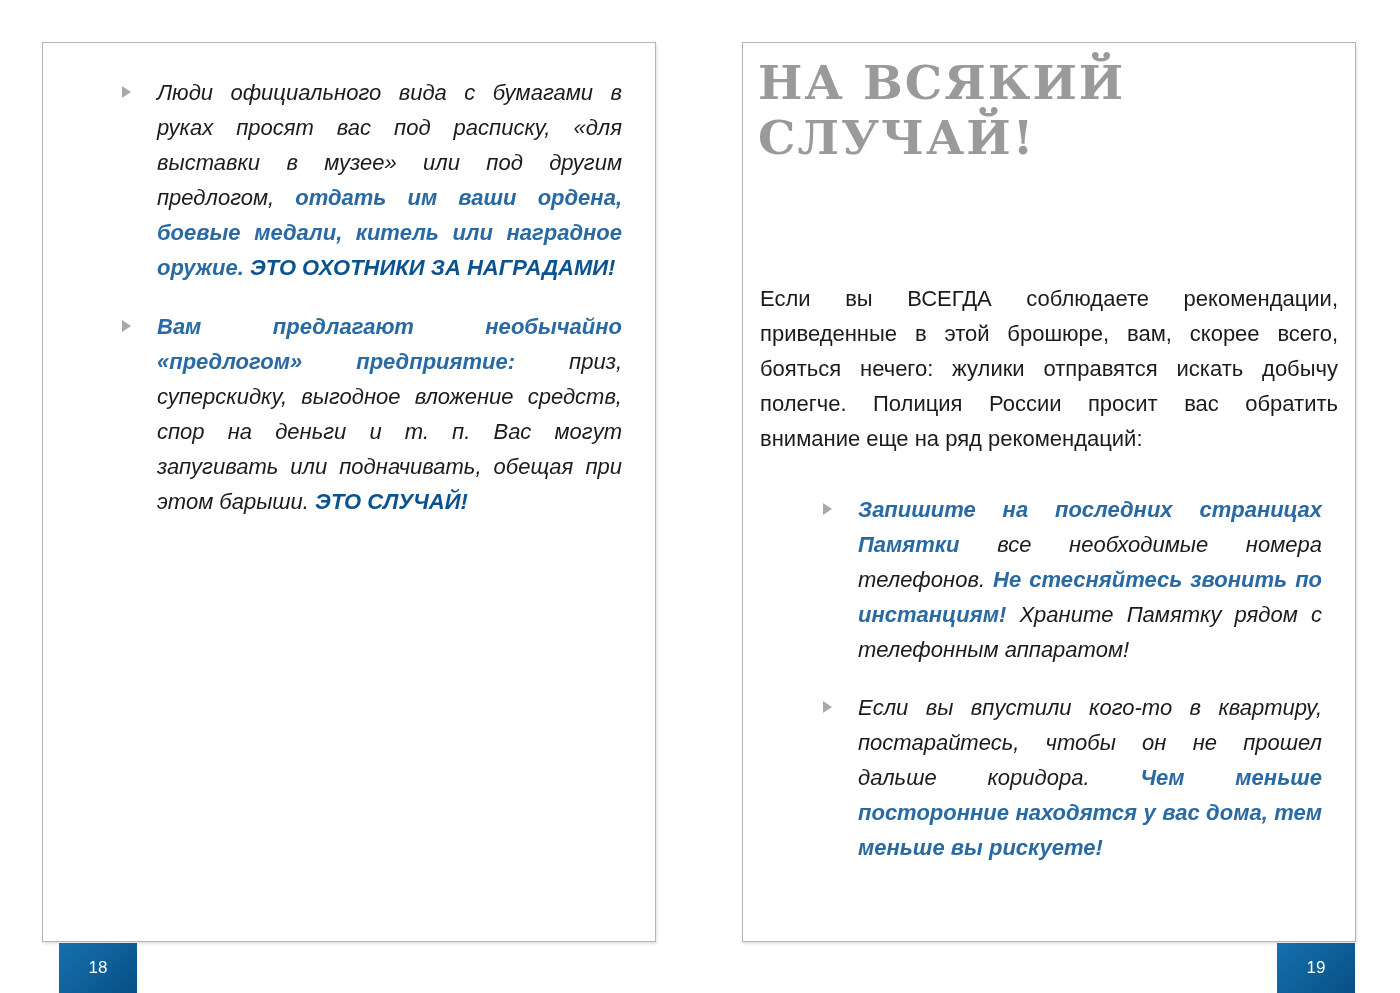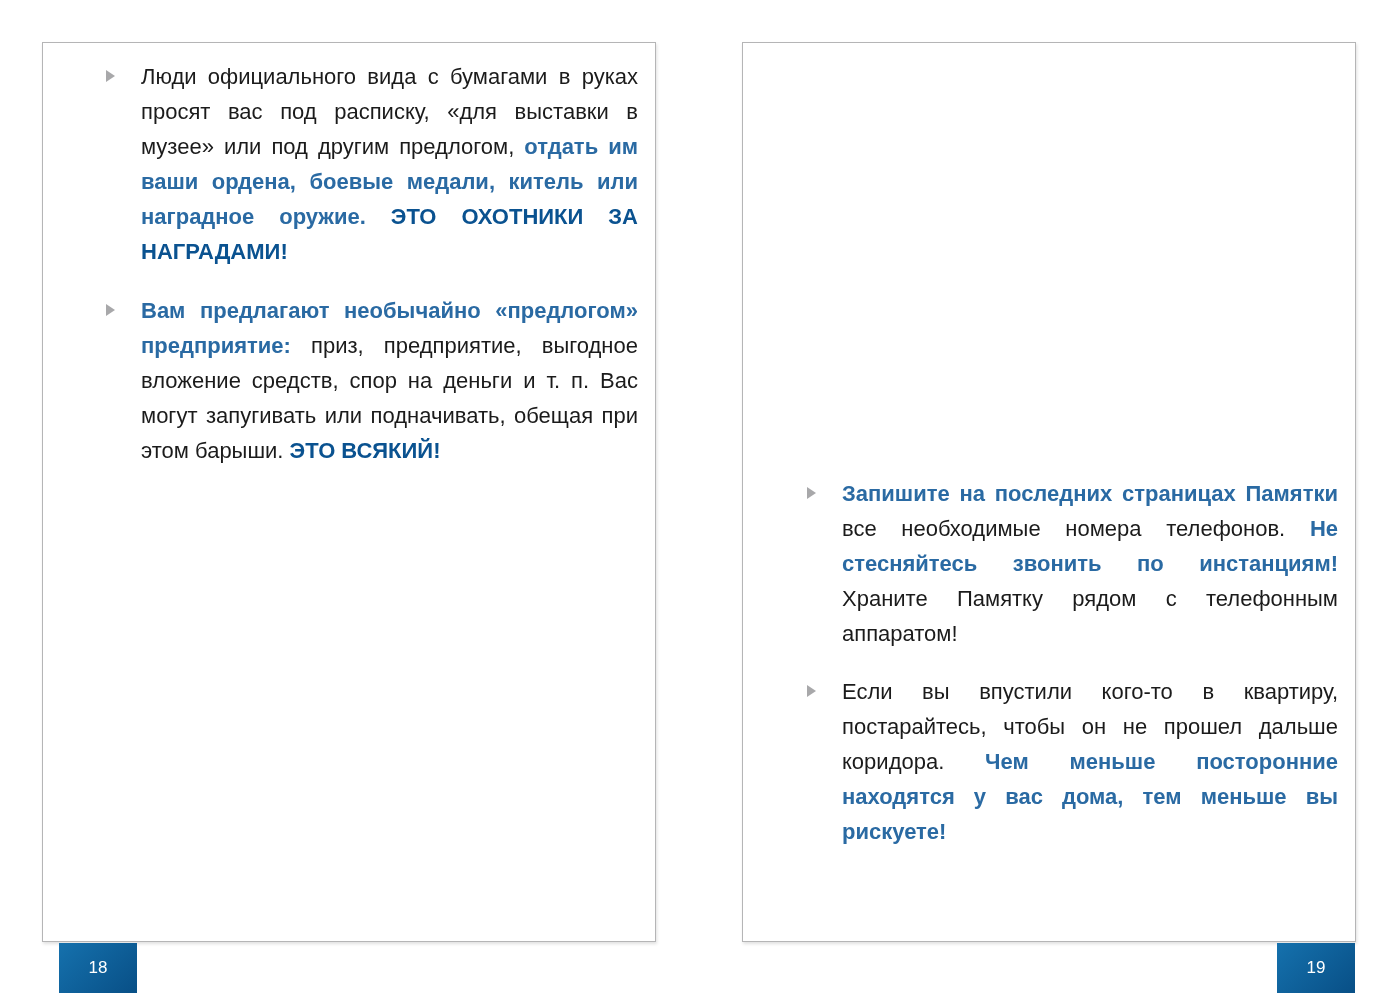--- a/index.html
+++ b/index.html
@@ -21,22 +21,23 @@
     border: 1px solid var(--border-gray, #b5b5b6);
     box-shadow: 1px 2px 3px rgba(0,0,0,0.12);
     box-sizing: border-box;
   }
   .page-left  { left: 42px; }
   .page-right { left: 742px; }
 
   .bullet-list {
     position: absolute;
     list-style: none;
-    margin: 0;
+    margin: 16px;
     padding: 0;
+    font-style: italic;
   }
   .left-list  { top: 16px;  left: 63px; right: 17px; }
   .right-list { top: 433px; left: 64px; right: 17px; }
 
   .bullet {
     position: relative;
     padding-left: 35px;
     margin-bottom: 24px;
   }
   .right-list .bullet { margin-bottom: 23px; }
@@ -109,26 +110,28 @@
 <div class="canvas">
 
   <section class="page page-left">
     <ul class="bullet-list left-list">
       <li class="bullet">
         <span class="tri"></span>
         <p class="body-text"><span class="run-normal">Люди официального вида с бумагами в руках просят вас под расписку, «для выставки в музее» или под другим предлогом, </span><span class="run-blue">отдать им ваши ордена, боевые медали, китель или наградное оружие.</span><span class="run-normal"> </span><span class="run-blue-bold">ЭТО ОХОТНИКИ ЗА НАГРАДАМИ!</span></p>
       </li>
       <li class="bullet">
         <span class="tri"></span>
-        <p class="body-text"><span class="run-blue">Вам предлагают необычайно «предлогом» предприятие:</span><span class="run-normal"> приз, предприятие, выгодное вложение средств, спор на деньги и т. п. Вас могут запугивать или подначивать, обещая при этом барыши. </span><span class="run-blue-bold">ЭТО ВСЯКИЙ!</span></p>
+        <p class="body-text"><span class="run-blue">Вам предлагают необычайно «предлогом» предприятие:</span><span class="run-normal"> приз, суперскидку, выгодное вложение средств, спор на деньги и т. п. Вас могут запугивать или подначивать, обещая при этом барыши. </span><span class="run-blue-bold">ЭТО СЛУЧАЙ!</span></p>
       </li>
     </ul>
   </section>
 
   <section class="page page-right">
+    <h1 class="title">НА ВСЯКИЙ СЛУЧАЙ!</h1>
+    <p class="body-text intro">Если вы ВСЕГДА соблюдаете рекомендации, приведенные в этой брошюре, вам, скорее всего, бояться нечего: жулики отправятся искать добычу полегче. Полиция России просит вас обратить внимание еще на ряд рекомендаций:</p>
     <ul class="bullet-list right-list">
       <li class="bullet">
         <span class="tri"></span>
         <p class="body-text"><span class="run-blue">Запишите на последних страницах Памятки</span><span class="run-normal"> все необходимые номера телефонов. </span><span class="run-blue">Не стесняйтесь звонить по инстанциям!</span><span class="run-normal"> Храните Памятку рядом с телефонным аппаратом!</span></p>
       </li>
       <li class="bullet">
         <span class="tri"></span>
         <p class="body-text"><span class="run-normal">Если вы впустили кого-то в квартиру, постарайтесь, чтобы он не прошел дальше коридора. </span><span class="run-blue">Чем меньше посторонние находятся у вас дома, тем меньше вы рискуете!</span></p>
       </li>
     </ul>

